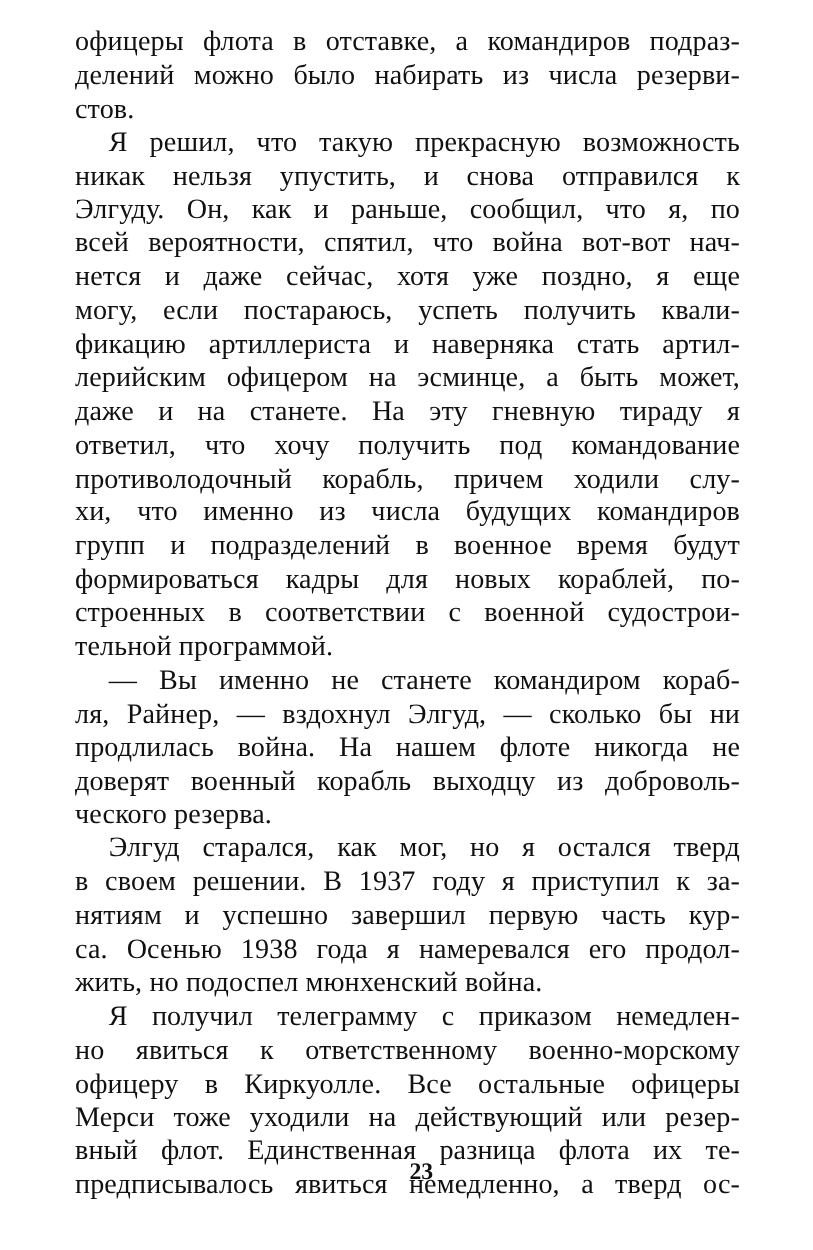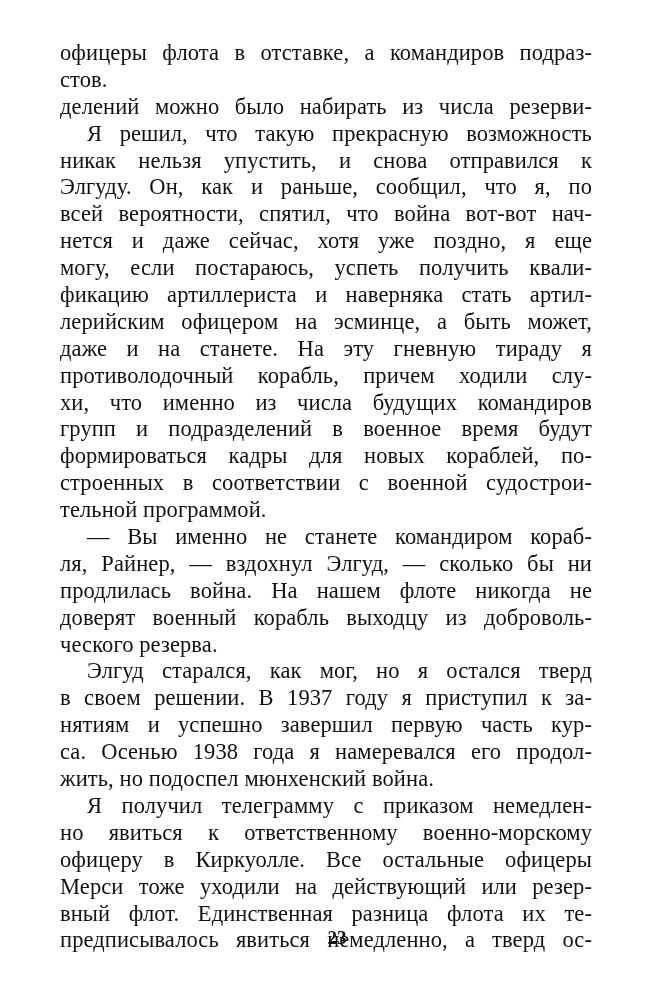--- a/index.html
+++ b/index.html
@@ -11,21 +11,21 @@
       width: 650px;
       height: 1000px;
       position: relative;
       overflow: hidden;
       font-family: "Liberation Serif", "DejaVu Serif", serif;
       color: #111111;
     }
     .page {
       position: absolute;
       left: 60px;
-      top: 40px;
+      top: 20px;
       width: 532px;
     }
     .line {
       display: block;
       height: 26.9px;
       line-height: 26.9px;
       font-size: 22.5px;
       white-space: nowrap;
       text-align: justify;
       text-align-last: justify;
@@ -47,33 +47,34 @@
       font-weight: bold;
       font-family: "Liberation Serif", "DejaVu Serif", serif;
     }
   </style>
 </head>
 <body>
 
 <div class="page">
   <div>
     <span class="line">офицеры флота в отставке, а командиров подраз-</span>
+    <span class="line">делений можно было набирать из числа резерви-</span>
     <span class="line last">стов.</span>
-    <span class="line">делений можно было набирать из числа резерви-</span>
   </div>
   <div>
     <span class="line indent">Я решил, что такую прекрасную возможность</span>
     <span class="line">никак нельзя упустить, и снова отправился к</span>
     <span class="line">Элгуду. Он, как и раньше, сообщил, что я, по</span>
     <span class="line">всей вероятности, спятил, что война вот-вот нач-</span>
     <span class="line">нется и даже сейчас, хотя уже поздно, я еще</span>
     <span class="line">могу, если постараюсь, успеть получить квали-</span>
     <span class="line">фикацию артиллериста и наверняка стать артил-</span>
     <span class="line">лерийским офицером на эсминце, а быть может,</span>
     <span class="line">даже и на станете. На эту гневную тираду я</span>
+    <span class="line">ответил, что хочу получить под командование</span>
     <span class="line">противолодочный корабль, причем ходили слу-</span>
     <span class="line">хи, что именно из числа будущих командиров</span>
     <span class="line">групп и подразделений в военное время будут</span>
     <span class="line">формироваться кадры для новых кораблей, по-</span>
     <span class="line">строенных в соответствии с военной судострои-</span>
     <span class="line last">тельной программой.</span>
   </div>
   <div>
     <span class="line indent">— Вы именно не станете командиром кораб-</span>
     <span class="line">ля, Райнер, — вздохнул Элгуд, — сколько бы ни</span>

